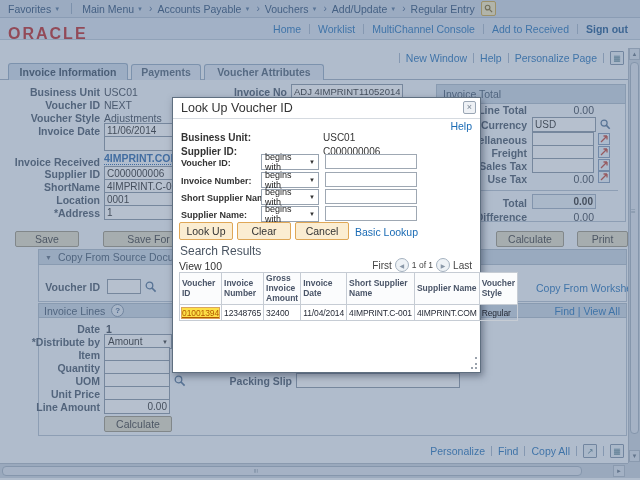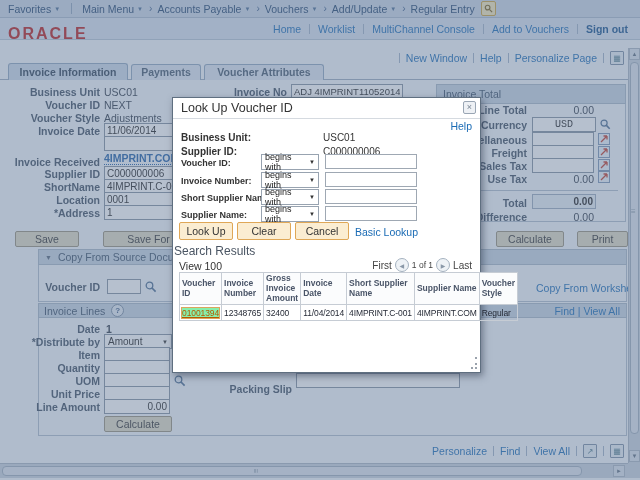--- a/index.html
+++ b/index.html
@@ -83,32 +83,32 @@
   .m-label{position:absolute;left:8px;font-weight:bold;font-size:9px;color:#333;white-space:nowrap;}
   .m-val{position:absolute;left:150px;font-size:10px;color:#333;white-space:nowrap;}
   .m-select{position:absolute;left:88px;width:58px;height:16px;border:1px solid #98A3B0;background:#FFF;
             display:flex;align-items:center;justify-content:space-between;padding:0 3px;
             box-sizing:border-box;font-size:9px;color:#222;cursor:pointer;}
   .m-input{position:absolute;left:152px;width:92px;height:15px;border:1px solid #9FA8B3;background:#FFF;
            box-sizing:border-box;font-size:10px;padding:0 2px;outline:none;font-family:inherit;}
   .m-btn{position:absolute;width:54px;height:18px;background:#FBEDD2;border:1px solid #DFA757;
          border-radius:2px;font-size:10.5px;color:#333;text-align:center;line-height:16px;
          box-sizing:border-box;cursor:pointer;}
-  #m-results-title{position:absolute;left:1px;top:146px;font-size:12px;color:#4A5563;}
+  #m-results-title{position:absolute;left:7px;top:146px;font-size:12px;color:#4A5563;}
   #m-viewrow{position:absolute;left:6px;top:162px;font-size:10.5px;color:#333;}
   #m-pager{position:absolute;right:8px;top:160px;display:flex;align-items:center;gap:3px;font-size:10px;color:#444;}
   .pcirc{display:inline-flex;align-items:center;justify-content:center;width:12px;height:12px;
          border:1px solid #A5B2C0;border-radius:50%;background:#EEF2F6;color:#8A98A8;font-size:6px;cursor:pointer;}
   .pnum{font-size:8.5px;color:#444;}
   #results-table{position:absolute;left:6px;top:174px;border-collapse:collapse;table-layout:fixed;}
   #results-table th{border:1px solid #C6CCD4;font-size:8.5px;font-weight:bold;color:#4A5568;
                     background:#FBFCFD;text-align:left;vertical-align:middle;padding:1px 2px;height:28px;line-height:1.15;}
   #results-table td{border:1px solid #C6CCD4;font-size:8.5px;color:#1F2430;padding:1px 2px;height:13px;
                     white-space:nowrap;overflow:hidden;letter-spacing:-0.1px;}
-  .rlink{color:#B35A00;text-decoration:underline;outline:1px solid #DBA55C;background:#86efac;cursor:pointer;}
+  .rlink{color:#B35A00;text-decoration:underline;outline:1px solid #DBA55C;background:#fde047;cursor:pointer;}
   #m-grip{position:absolute;right:3px;bottom:3px;width:8px;height:8px;}
   #m-grip i{position:absolute;width:2px;height:2px;background:#9AA2AC;}
   #m-grip i:nth-child(1){right:0;bottom:0;} #m-grip i:nth-child(2){right:0;bottom:4px;}
   #m-grip i:nth-child(3){right:4px;bottom:0;} #m-grip i:nth-child(4){right:0;top:-4px;}
 </style>
 </head>
 <body>
 
 <div id="screen">
 
@@ -137,21 +137,21 @@
     </span>
   </div>
 
   <div id="linksbar">
     <span class="hlink">Home</span>
     <span class="hsep"></span>
     <span class="hlink">Worklist</span>
     <span class="hsep"></span>
     <span class="hlink">MultiChannel Console</span>
     <span class="hsep"></span>
-    <span class="hlink">Add to Vouchers</span>
+    <span class="hlink">Add to Received</span>
     <span class="hsep"></span>
     <span class="hlink" style="font-weight:bold;color:#15508C">Sign out</span>
   </div>
 
   <div id="logo">ORACLE</div>
 
   <div id="utilrow">
     <span class="hsep"></span>
     <span class="hlink">New Window</span>
     <span class="hsep"></span>
@@ -201,21 +201,21 @@
 
   <div class="gbox" style="left:436px;top:84px;width:190px;height:138px"></div>
   <div class="ghead" style="left:436px;top:84px;width:190px;height:20px;padding-left:6px">
     <span>Invoice Total</span>
   </div>
 
   <div class="itlabel" style="top:104px">Line Total</div>
   <div class="fval rval" style="left:532px;top:104px;width:62px">0.00</div>
 
   <div class="itlabel" style="top:119px">*Currency</div>
-  <input class="inp rval" style="left: 532px; top: 117px; width: 64px; text-align: center; font-family: Liberation Mono, monospace;" readonly="" value="USD">
+  <input class="inp rval" style="left: 532px; top: 117px; width: 64px; text-align: left;" readonly="" value="USD">
   <span class="mag" style="left:599px;top:118px">
     <svg width="12" height="12" viewBox="0 0 13 13">
         <circle cx="5.5" cy="5.5" r="3.3" fill="#EAF2FB" stroke="#4A6B90" stroke-width="1.3"></circle>
         <line x1="8" y1="8" x2="11.6" y2="11.6" stroke="#4A6B90" stroke-width="1.7"></line>
       </svg>
   </span>
 
   <div class="itlabel" style="top:134px">Miscellaneous</div>
   <input class="inp" style="left: 532px; top: 132px; width: 62px;" readonly="" value="">
   <span class="drill" style="left:598px;top:133px">
@@ -304,37 +304,37 @@
 
   <div class="flabel" style="top:375px">UOM</div>
   <input class="inp" style="left: 104px; top: 373px; width: 66px;" readonly="" value="">
   <span class="mag" style="left:173px;top:374px">
     <svg width="13" height="13" viewBox="0 0 13 13">
         <circle cx="5.5" cy="5.5" r="3.3" fill="#EAF2FB" stroke="#4A6B90" stroke-width="1.3"></circle>
         <line x1="8" y1="8" x2="11.6" y2="11.6" stroke="#4A6B90" stroke-width="1.7"></line>
       </svg>
   </span>
 
-  <div class="flabel" style="left:192px;top:383px">Packing Slip</div>
+  <div class="flabel" style="left:192px;top:375px">Packing Slip</div>
   <input class="inp" style="left: 296px; top: 373px; width: 164px;" readonly="" value="">
 
   <div class="flabel" style="top:388px">Unit Price</div>
   <input class="inp" style="left: 104px; top: 386px; width: 66px;" readonly="" value="">
 
   <div class="flabel" style="top:401px">Line Amount</div>
   <input class="inp" style="left: 104px; top: 399px; width: 66px; text-align: right;" readonly="" value="0.00">
 
   <div class="btn" style="left:104px;top:416px;width:68px">Calculate</div>
 
   <div id="footlinks">
     <span class="blink">Personalize</span>
     <span class="hsep"></span>
     <span class="blink">Find</span>
     <span class="hsep"></span>
-    <span class="blink">View All</span>
+    <span class="blink">Copy All</span>
     <span class="hsep"></span>
     <span class="sqicon">↗</span>
     <span class="hsep"></span>
     <span class="sqicon">▦</span>
   </div>
 
   <div id="vscroll">
     <div class="sarrow" style="left:0;top:0;width:11px;height:12px">▲</div>
     <div class="sthumb" style="left:1px;top:14px;width:9px;height:372px"></div>
     <span class="sgrip" style="left:2px;top:160px">≡</span>

